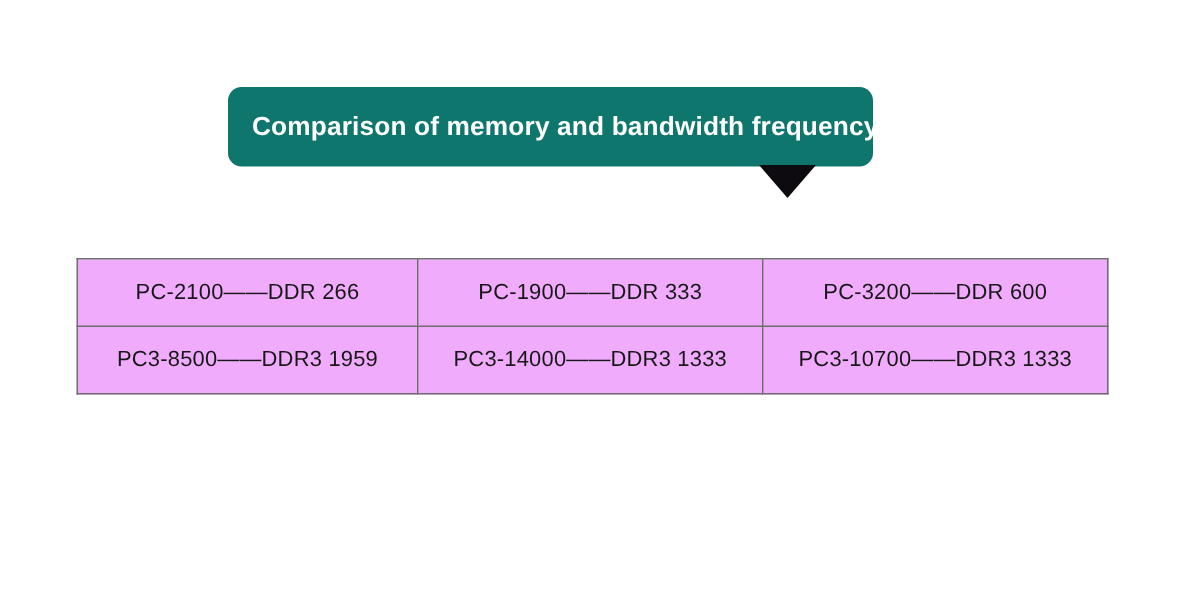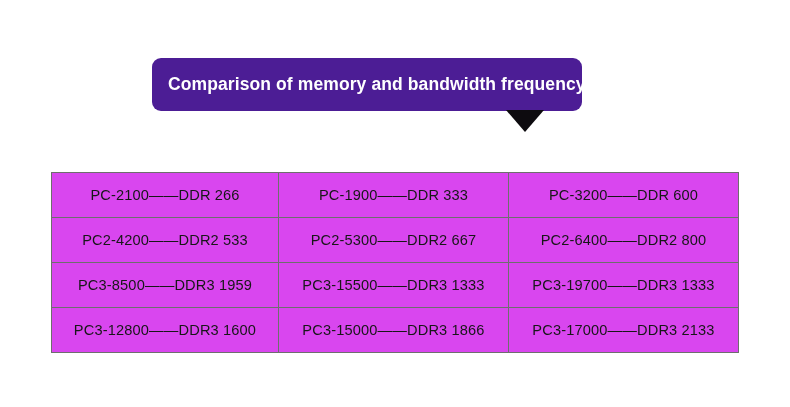--- a/index.html
+++ b/index.html
@@ -16,21 +16,21 @@
     -webkit-font-smoothing: antialiased;
   }
 
   
   #title-callout {
     position: absolute;
     left: 152px;
     top: 58px;
     width: 430px;
     height: 53px;
-    background: #4c1d95;
+    background: #0f766e;
     border-radius: 9px;
     box-sizing: border-box;
     display: flex;
     align-items: center;
     justify-content: flex-start;
   }
   #title-callout .title-text {
     color: #ffffff;
     font-family: "Liberation Sans", sans-serif;
     font-size: 17.5px;
@@ -53,21 +53,21 @@
   
   #spec-table {
     position: absolute;
     left: 51px;
     top: 172px;
     width: 687px;
     border-collapse: collapse;
     table-layout: fixed;
   }
   #spec-table td {
-    background: #d946ef;
+    background: #f0abfc;
     border: 1px solid #6e6e6e;
     height: 45px;
     text-align: center;
     vertical-align: middle;
     font-family: "Liberation Sans", sans-serif;
     font-size: 14.6px;
     font-weight: normal;
     color: #171717;
     letter-spacing: 0.15px;
     white-space: nowrap;
@@ -92,28 +92,18 @@
       <col class="c2">
       <col class="c3">
   </colgroup>
   <tbody>
     <tr>
       <td>PC-2100——DDR 266</td>
       <td>PC-1900——DDR 333</td>
       <td>PC-3200——DDR 600</td>
     </tr>
     <tr>
-      <td>PC2-4200——DDR2 533</td>
-      <td>PC2-5300——DDR2 667</td>
-      <td>PC2-6400——DDR2 800</td>
-    </tr>
-    <tr>
       <td>PC3-8500——DDR3 1959</td>
-      <td>PC3-15500——DDR3 1333</td>
-      <td>PC3-19700——DDR3 1333</td>
-    </tr>
-    <tr>
-      <td>PC3-12800——DDR3 1600</td>
-      <td>PC3-15000——DDR3 1866</td>
-      <td>PC3-17000——DDR3 2133</td>
+      <td>PC3-14000——DDR3 1333</td>
+      <td>PC3-10700——DDR3 1333</td>
     </tr>
   </tbody>
 </table>
 
 </body></html>

